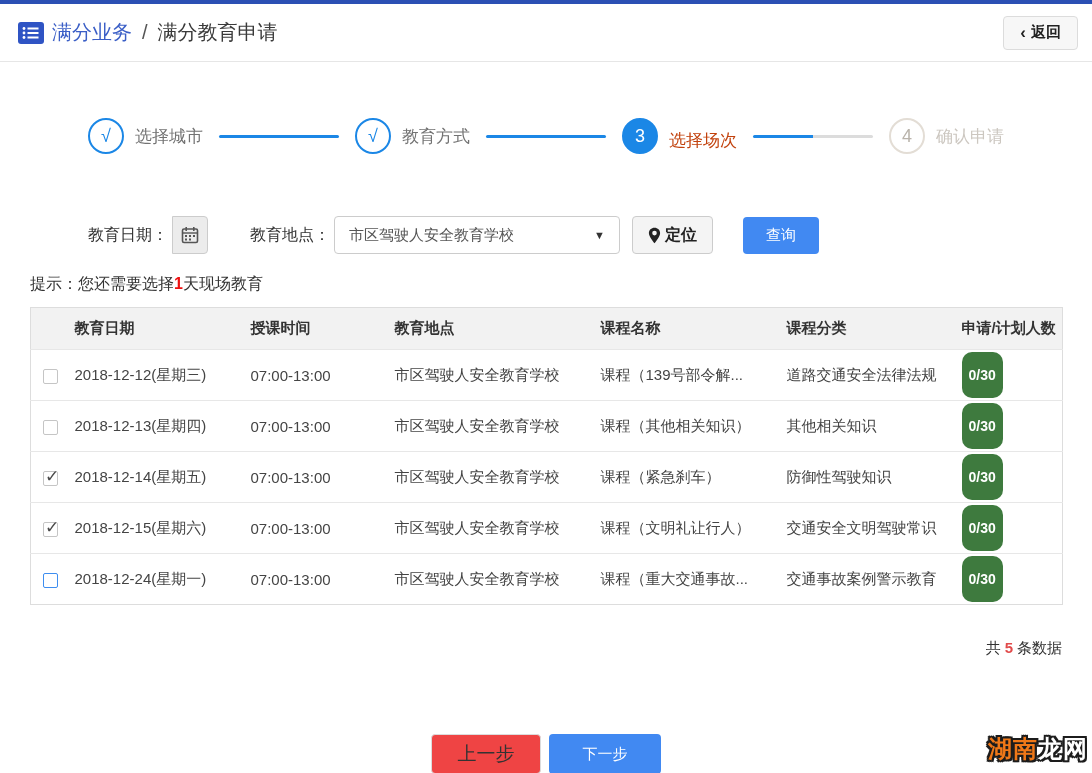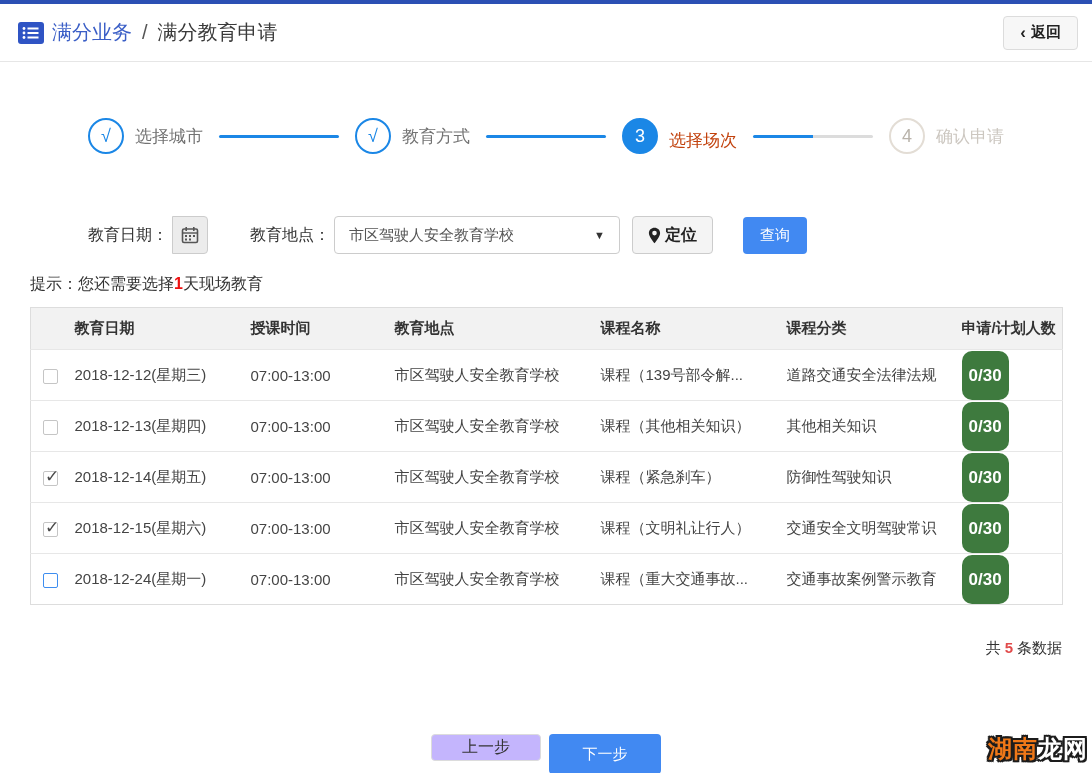--- a/index.html
+++ b/index.html
@@ -65,21 +65,21 @@
     background:#fff; cursor:pointer;
   }
   .caret { font-size:11px; color:#333; }
   .locate-btn {
     height:38px; padding:0 15px; margin-left:12px; background:#f4f4f4;
     border:1px solid #ccc; border-radius:4px; font-size:16px; font-weight:bold;
     color:#222; display:flex; align-items:center; gap:4px; cursor:pointer;
     font-family:inherit;
   }
   .search-btn {
-    width:64px; height:37px; margin-left:30px; background:#4189f2; border:none;
+    width:76px; height:37px; margin-left:30px; background:#4189f2; border:none;
     border-radius:4px; color:#fff; font-size:15px; cursor:pointer; font-family:Liberation Mono, monospace;
   }
   
   .hint { margin:20px 0 0 30px; font-size:16px; color:#333; }
   .hint b { color:#ee1111; }
   
   table.schedule {
     width:1032px; margin:12px 30px 0 30px; border-collapse:collapse;
     border:1px solid #ddd; table-layout:fixed;
   }
@@ -93,29 +93,29 @@
   .checkbox {
     position:relative; display:inline-block; width:15px; height:15px;
     border:1px solid #c5c5c5; border-radius:2px; background:#fff;
     vertical-align:middle; cursor:pointer; overflow:visible;
     font-size:17px; line-height:10px; color:#4a4a4a; font-weight:bold;
     text-align:left; text-indent:1px;
   }
   .checkbox.blue { border-color:#3e8ef0; }
   .quota-badge {
     display:inline-block; background:#3e7a3e; color:#fff; font-weight:bold;
-    font-size:17px; padding:16px 7px; border-radius:10px; line-height:1;
+    font-size:14px; padding:16px 7px; border-radius:10px; line-height:1;
   }
   
   .summary { margin:34px 30px 0 0; text-align:right; font-size:15px; color:#333; }
   .summary b { color:#e14b4b; margin:0 4px; }
   .actions { display:flex; justify-content:center; gap:8px; margin-top:76px; }
   .prev-btn {
-    width:110px; height:27px; background:#c4b5fd; border:1px solid #dcdcdc;
-    border-radius:4px; font-size:16px; color:#333; cursor:pointer; font-family:inherit;
+    width:110px; height:40px; background:#ef4444; border:1px solid #dcdcdc;
+    border-radius:4px; font-size:19px; color:#333; cursor:pointer; font-family:inherit;
   }
   .next-btn {
     width:112px; height:40px; background:#4189f2; border:none;
     border-radius:4px; font-size:15px; color:#fff; cursor:pointer; font-family:inherit;
   }
   
   .watermark {
     position:absolute; right:4px; bottom:8px; font-size:24px; font-weight:bold;
     letter-spacing:1px; white-space:nowrap;
   }

